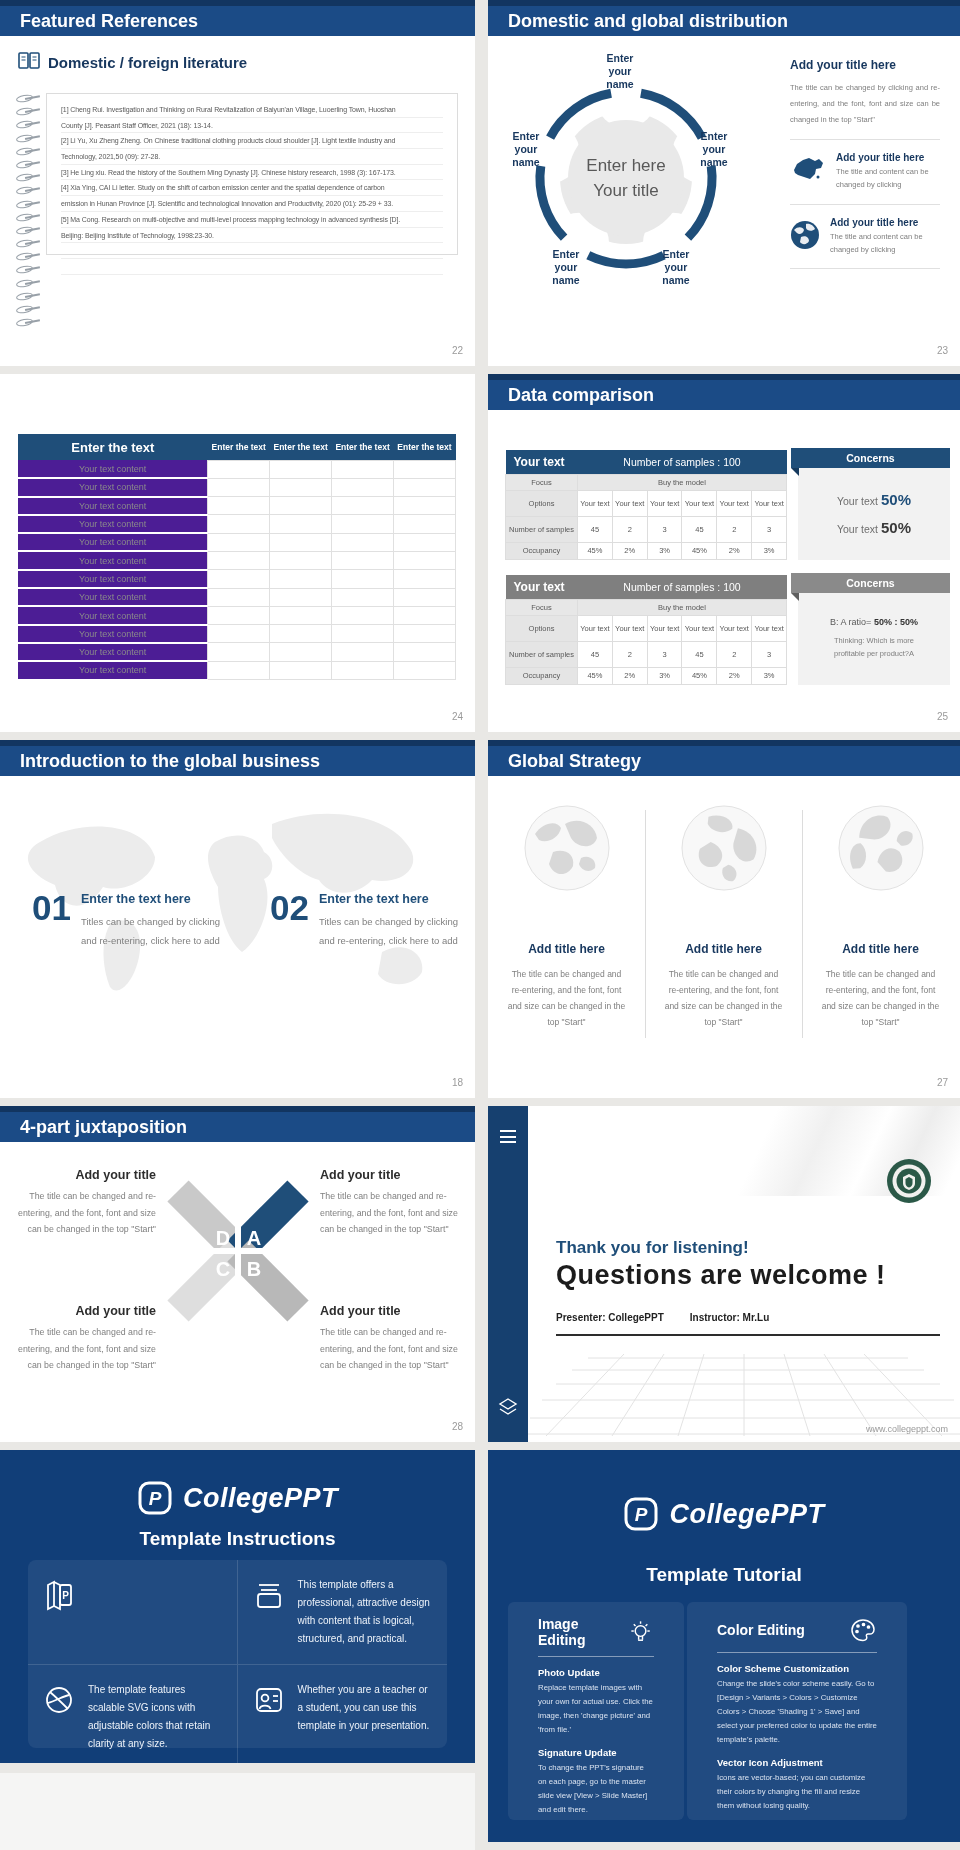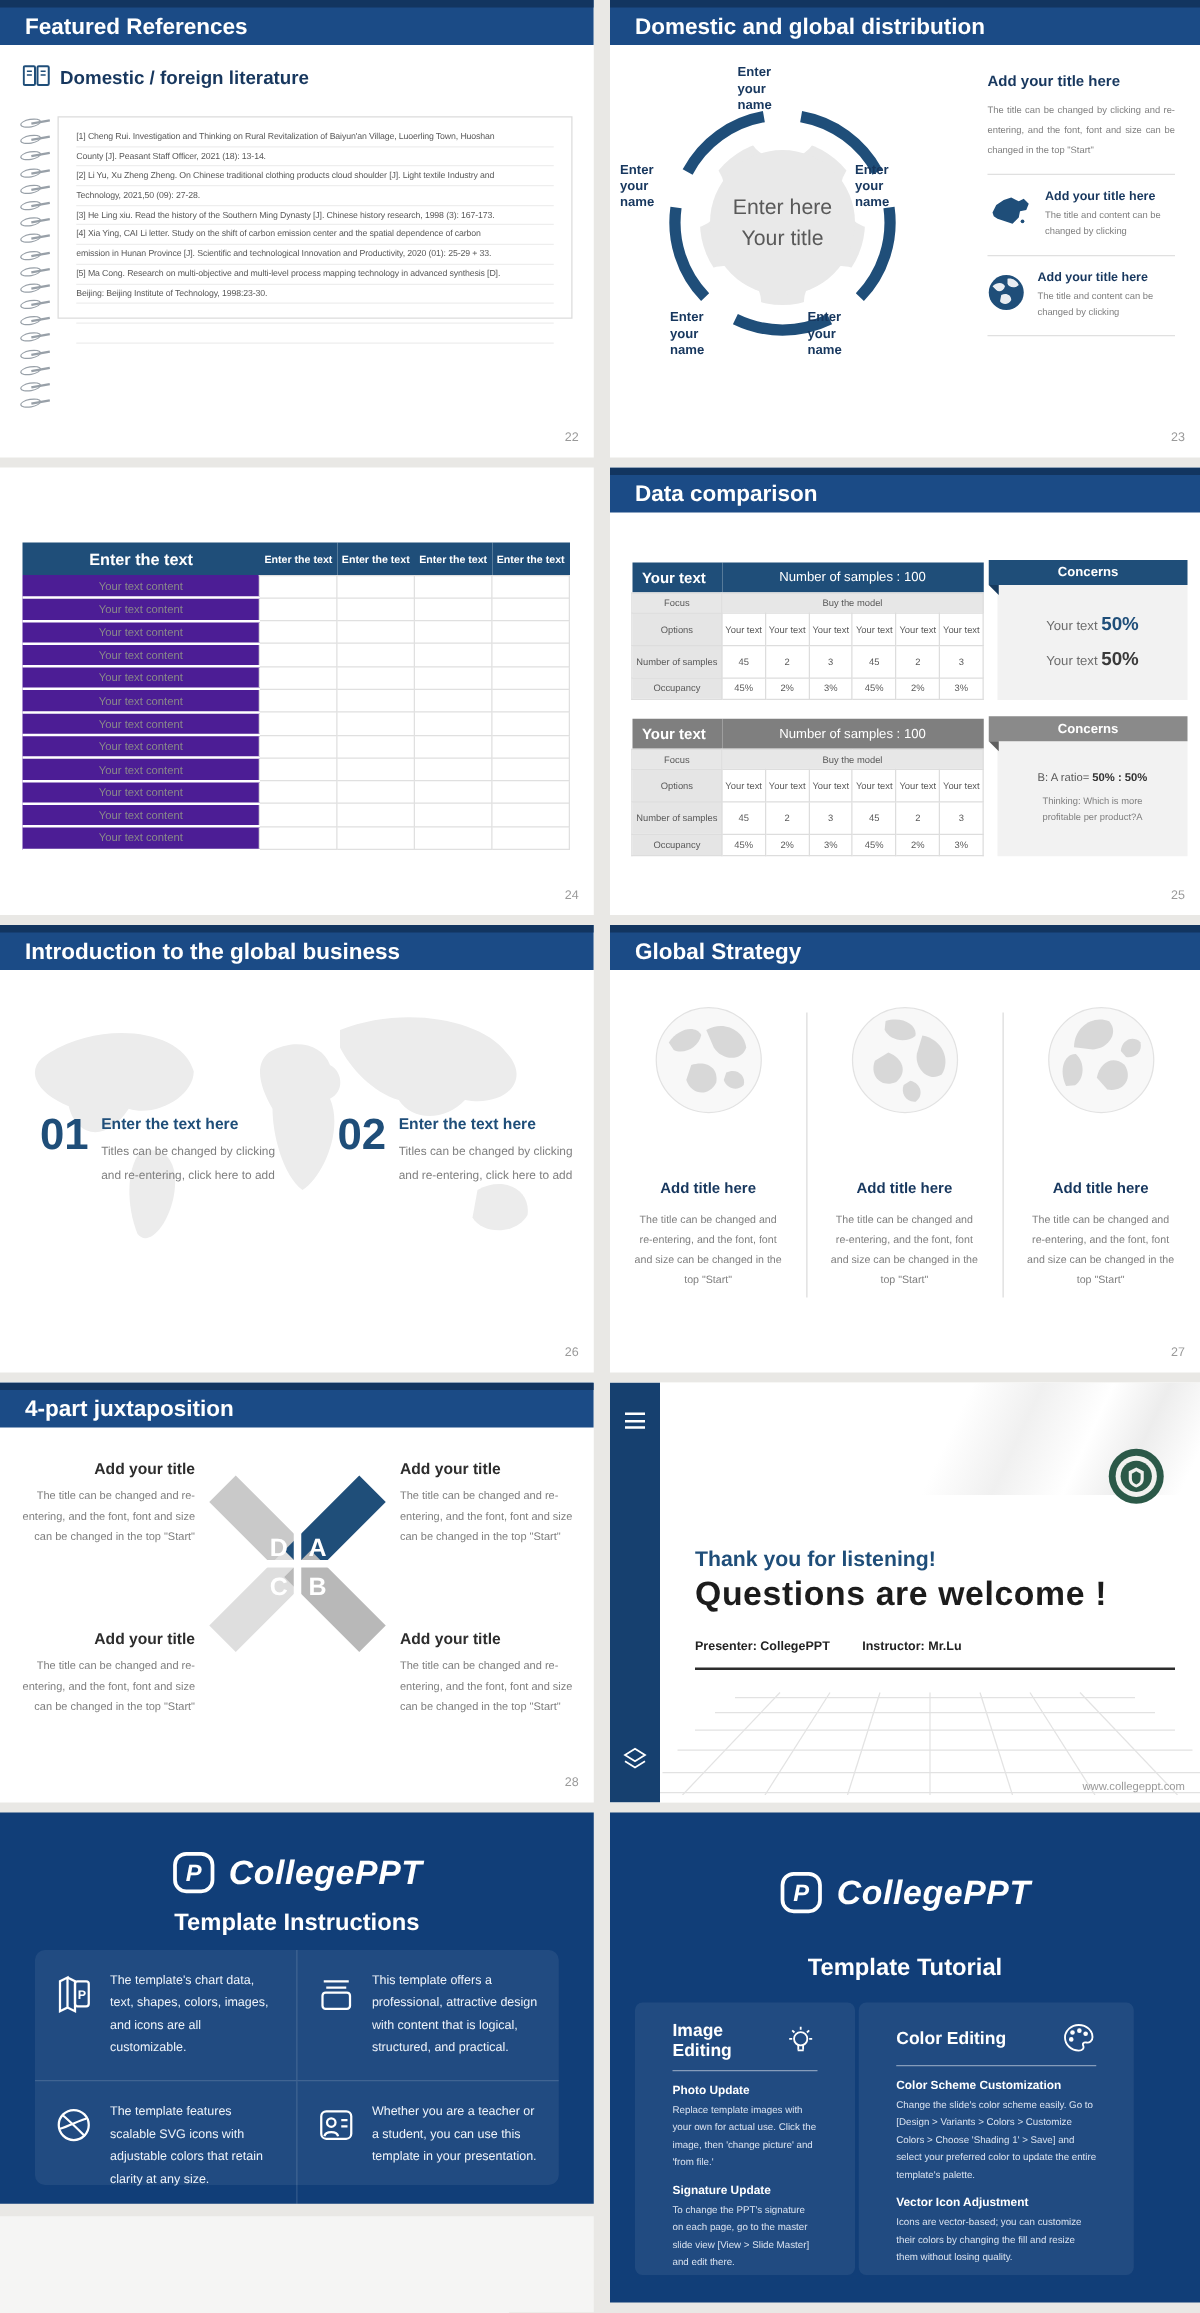--- a/index.html
+++ b/index.html
@@ -35,21 +35,21 @@
   .ring{width:17px;height:7px;border:1.6px solid #98a0a8;border-radius:50%;position:relative;transform:rotate(-10deg);}
   .ring::after{content:'';position:absolute;left:8px;top:2px;width:15px;height:1.6px;background:#98a0a8;}
   .ref-card{position:absolute;left:46px;top:93px;width:412px;height:162px;border:1px solid #dcdcdc;
             background:#fff;padding:8px 14px 0 14px;}
   .ref-line{height:15.7px;line-height:15.7px;border-bottom:1px solid #eeeeee;font-size:7px;
             letter-spacing:-0.1px;color:var(--txt-dark);white-space:nowrap;overflow:hidden;}
 
   
   .diagram{position:absolute;left:14px;top:54px;width:235px;height:250px;}
   .diagram svg{position:absolute;left:14px;top:14px;}
-  .node{position:absolute;width:60px;color:var(--navy-dark);
+  .node{position:absolute;width:60px;text-align:center;color:var(--navy-dark);
         font-weight:bold;font-size:10.5px;line-height:1.25;}
   .node span{display:block;}
   .n-top{left:88px;top:-2px;} .n-left{left:-6px;top:76px;} .n-right{left:182px;top:76px;}
   .n-bl{left:34px;top:194px;} .n-br{left:144px;top:194px;}
   .d-center{position:absolute;left:14px;top:14px;width:220px;height:220px;display:flex;
             flex-direction:column;align-items:center;justify-content:center;color:var(--txt-dark);
             font-size:17px;line-height:1.5;}
   .d23-right{position:absolute;left:302px;top:58px;width:150px;}
   .d23-right h3{color:var(--navy-dark);font-size:12px;margin-bottom:8px;}
   .d23-right .body{font-size:7.5px;color:var(--txt-gray);line-height:2.1;text-align:justify;}
@@ -550,21 +550,21 @@
     </div>
   </div>
   <div class="ib-item" id="ib2">
     <div class="num">02</div>
     <div>
       <h4>Enter the text here</h4>
       <p>Titles can be changed by clicking</p>
       <p>and re-entering, click here to add</p>
     </div>
   </div>
-  <div class="pagenum">26</div>
+  <div class="pagenum">18</div>
 </div>
 
 <div class="slide" id="s27">
   <div class="bar">
       <span>Global Strategy</span>
     </div>
   <div class="gs-div" style="left:157px"></div>
   <div class="gs-div" style="left:314px"></div>
 
   <div class="gs-col" style="left:0">
@@ -706,21 +706,20 @@
   <div class="instr-card">
     <div class="instr-item">
       <svg class="instr-icon" width="34" height="34" viewBox="0 0 34 34">
         <g fill="none" stroke="#fff" stroke-width="1.8">
             <path d="M6 7 L12 4 L12 28 L6 31 Z"></path>
             <path d="M12 4 L18 7 L18 31 L12 28"></path>
             <rect x="18" y="7" width="11" height="20" rx="2"></rect>
           </g>
         <text x="23.5" y="21" text-anchor="middle" font-size="10" font-weight="bold" fill="#fff" font-family="Liberation Sans, sans-serif">P</text>
       </svg>
-      <p>The template's chart data, text, shapes, colors, images, and icons are all customizable.</p>
     </div>
     <div class="instr-item">
       <svg class="instr-icon" width="34" height="34" viewBox="0 0 34 34">
         <g fill="none" stroke="#fff" stroke-width="1.8">
             <line x1="7" y1="7" x2="27" y2="7"></line>
             <line x1="9" y1="12" x2="25" y2="12"></line>
             <rect x="6" y="16" width="22" height="13" rx="2.5"></rect>
           </g>
       </svg>
       <p>This template offers a professional, attractive design with content that is logical, structured, and practical.</p>

